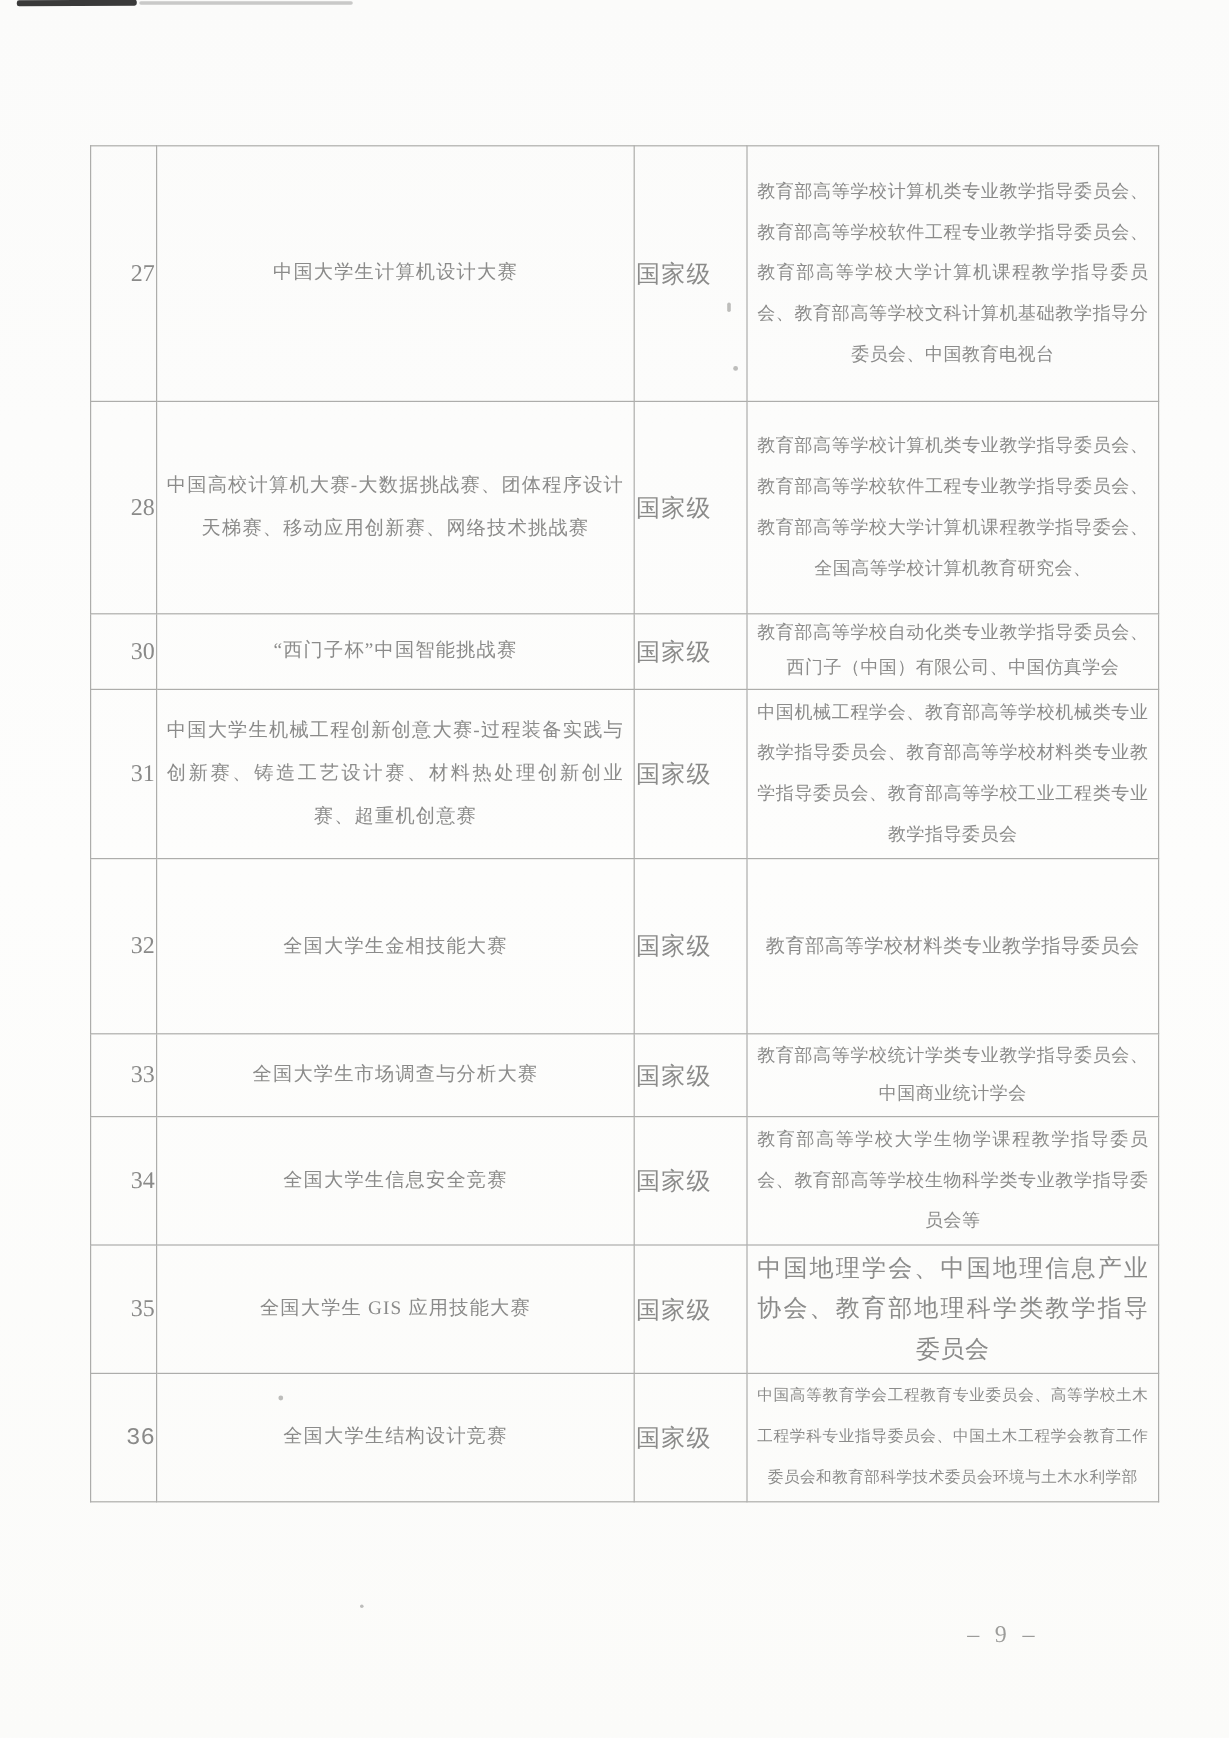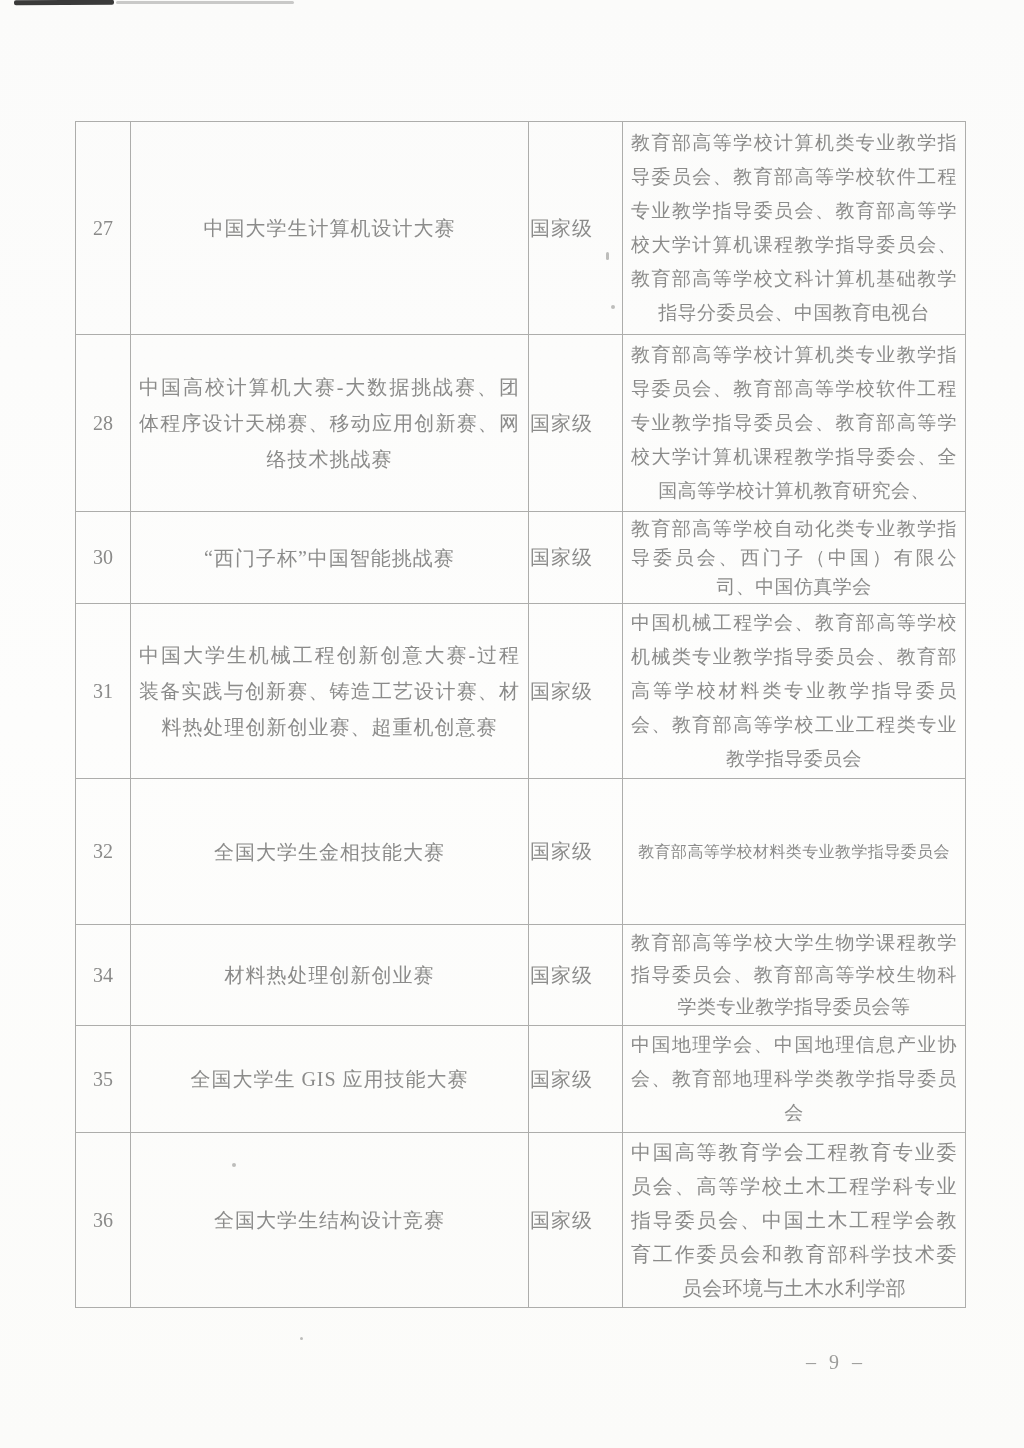--- a/index.html
+++ b/index.html
@@ -65,41 +65,41 @@
     border: 1px solid #adadab;
     vertical-align: middle;
     overflow: hidden;
   }
   col.c-no    { width: 55px; }
   col.c-name  { width: 398px; }
   col.c-level { width: 94px; }
   col.c-org   { width: 343px; }
 
   td.no {
-    text-align: center;
+    text-align: right;
     font-size: 20px;
     color: #8a8a89;
   }
   td.name {
     text-align: justify;
     text-align-last: center;
-    font-size: 20px;
+    font-size: 16px;
     letter-spacing: 1px;
     line-height: 36px;
     padding: 2px 8px;
   }
   td.level {
     text-align: left;
     font-size: 20px;
     letter-spacing: 1px;
   }
   td.org {
     text-align: justify;
     text-align-last: center;
-    font-size: 19px;
+    font-size: 15px;
     letter-spacing: 0.4px;
     line-height: 34px;
     padding: 2px 8px;
   }
 
   
   tr:nth-child(1)  { height: 213px; }
   tr:nth-child(2)  { height: 177px; }
   tr:nth-child(3)  { height: 61px; }
   tr:nth-child(4)  { height: 102px; }
@@ -172,22 +172,28 @@
           <td class="level">国家级</td>
           <td class="org">中国机械工程学会、教育部高等学校机械类专业教学指导委员会、教育部高等学校材料类专业教学指导委员会、教育部高等学校工业工程类专业教学指导委员会</td>
         </tr>
         <tr>
           <td class="no">32</td>
           <td class="name">全国大学生金相技能大赛</td>
           <td class="level">国家级</td>
           <td class="org">教育部高等学校材料类专业教学指导委员会</td>
         </tr>
         <tr>
+          <td class="no">33</td>
+          <td class="name">全国大学生市场调查与分析大赛</td>
+          <td class="level">国家级</td>
+          <td class="org">教育部高等学校统计学类专业教学指导委员会、中国商业统计学会</td>
+        </tr>
+        <tr>
           <td class="no">34</td>
-          <td class="name">材料热处理创新创业赛</td>
+          <td class="name">全国大学生信息安全竞赛</td>
           <td class="level">国家级</td>
           <td class="org">教育部高等学校大学生物学课程教学指导委员会、教育部高等学校生物科学类专业教学指导委员会等</td>
         </tr>
         <tr>
           <td class="no">35</td>
           <td class="name">全国大学生 GIS 应用技能大赛</td>
           <td class="level">国家级</td>
           <td class="org">中国地理学会、中国地理信息产业协会、教育部地理科学类教学指导委员会</td>
         </tr>
         <tr>

